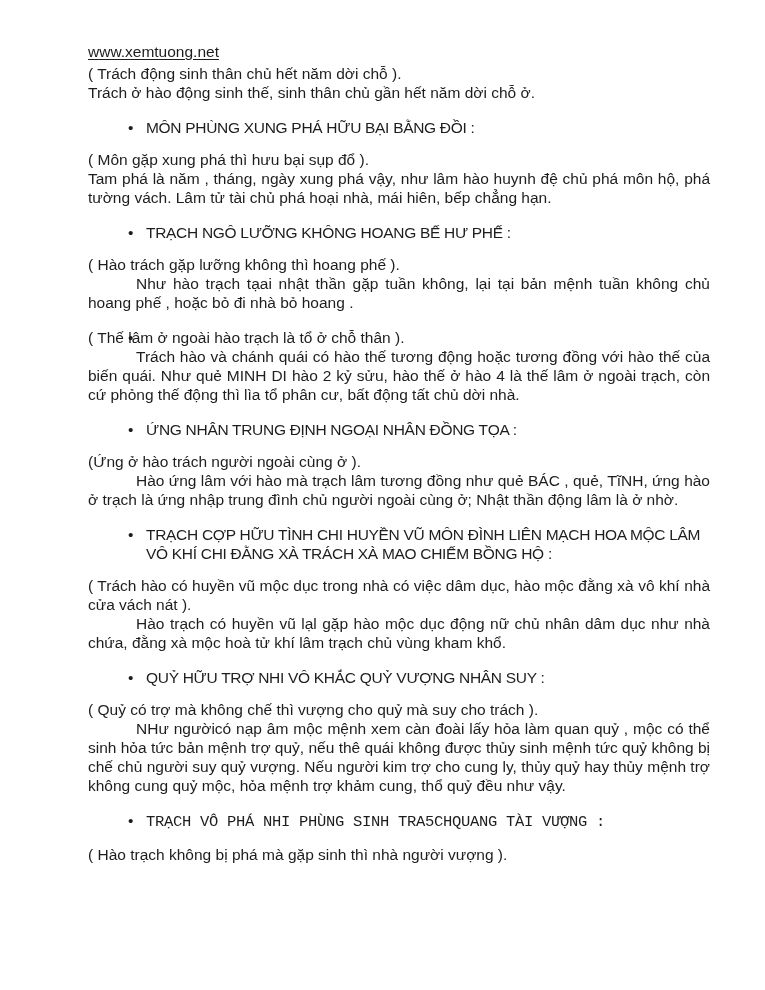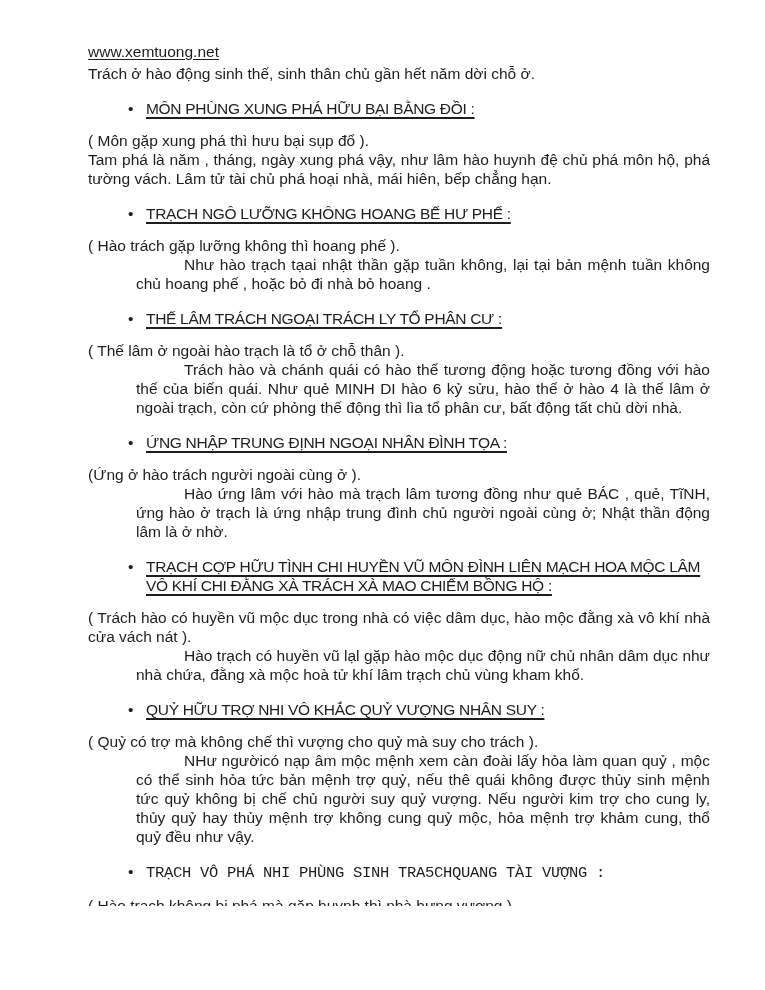--- a/index.html
+++ b/index.html
@@ -26,35 +26,33 @@
   .header .url {
     text-decoration: underline;
     text-underline-offset: 2px;
   }
   .para {
     margin: 0;
     text-align: justify;
   }
   .para.indent {
     text-indent: 48px;
-    margin-left: 48px;
   }
   .heading {
     position: relative;
     margin: 16px 0 13px 0;
     padding-left: 58px;
     letter-spacing: -0.3px;
   }
   .heading .bullet {
     position: absolute;
     left: 40px;
     top: 0;
   }
   .heading .htext {
-    text-decoration: underline;
     text-underline-offset: 3px;
     text-decoration-thickness: 1.5px;
   }
   .heading .htext.nou {
     text-decoration: none;
     font-family: Liberation Mono, monospace;
   }
   .footer {
     position: absolute;
     top: 918px;
@@ -66,49 +64,49 @@
 </style>
 </head>
 <body>
 
 <div class="page">
 
   <div class="header">
     <span class="url">www.xemtuong.net</span>
   </div>
 
+  <p class="para">( Trách động sinh thân chủ hết năm dời chỗ ).</p>
   <p class="para">Trách ở hào động sinh thế, sinh thân chủ gần hết năm dời chỗ ở.</p>
 
   <div class="heading">
     <span class="bullet">•</span>
     <span class="htext">MÔN PHÙNG XUNG PHÁ HỮU BẠI BẰNG ĐỒI :</span>
   </div>
 
   <p class="para">( Môn gặp xung phá thì hưu bại sụp đổ ).</p>
   <p class="para">Tam phá là năm , tháng, ngày xung phá vậy, như lâm hào huynh đệ chủ phá môn hộ, phá tường vách. Lâm tử tài chủ phá hoại nhà, mái hiên, bếp chẳng hạn.</p>
 
   <div class="heading">
     <span class="bullet">•</span>
     <span class="htext">TRẠCH NGÔ LƯỠNG KHÔNG HOANG BẾ HƯ PHẾ :</span>
   </div>
 
   <p class="para">( Hào trách gặp lưỡng không thì hoang phế ).</p>
   <p class="para indent">Như hào trạch tạai nhật thần gặp tuần không,  lại tại bản mệnh tuần không chủ hoang phế , hoặc bỏ  đi nhà bỏ hoang .</p>
 
   <div class="heading">
     <span class="bullet">•</span>
-    <span class="htext">THẾ LÂM TRÁCH NGOẠI TRÁCH LY TỔ PHÂN CƯ :</span>
   </div>
 
   <p class="para">( Thế lâm ở ngoài hào trạch là tổ ở chỗ thân ).</p>
-  <p class="para indent">Trách hào và chánh quái có hào thế tương động hoặc tương đồng với hào thế của biến quái. Như quẻ MINH DI hào 6 kỷ sửu,  hào thế ở hào 4 là thế lâm ở ngoài trạch, còn cứ phỏng thế động thì lìa tổ phân cư, bất động tất chủ dời nhà.</p>
+  <p class="para indent">Trách hào và chánh quái có hào thế tương động hoặc tương đồng với hào thế của biến quái. Như quẻ MINH DI hào 2 kỷ sửu,  hào thế ở hào 4 là thế lâm ở ngoài trạch, còn cứ phỏng thế động thì lìa tổ phân cư, bất động tất chủ dời nhà.</p>
 
   <div class="heading">
     <span class="bullet">•</span>
-    <span class="htext">ỨNG NHẬP TRUNG ĐỊNH NGOẠI NHÂN ĐÌNH TỌA :</span>
+    <span class="htext">ỨNG NHÂN TRUNG ĐỊNH NGOẠI NHÂN ĐỒNG TỌA :</span>
   </div>
 
   <p class="para">(Ứng ở hào trách người ngoài cùng ở ).</p>
   <p class="para indent">Hào ứng lâm với hào mà trạch lâm tương đồng như quẻ BÁC , quẻ, TĩNH, ứng hào ở trạch là ứng nhập trung đình chủ người ngoài cùng ở; Nhật thần động lâm là ở nhờ.</p>
 
   <div class="heading">
     <span class="bullet">•</span>
     <span class="htext">TRẠCH CỢP HỮU TÌNH CHI HUYỀN VŨ MÔN ĐÌNH LIÊN MẠCH HOA MỘC LÂM VÔ KHÍ CHI ĐẰNG XÀ TRÁCH XÀ MAO CHIẾM BỒNG HỘ :</span>
   </div>
 
@@ -121,17 +119,17 @@
   </div>
 
   <p class="para">( Quỷ có trợ mà không chế thì vượng cho quỷ mà suy cho trách ).</p>
   <p class="para indent">NHư ngườicó nạp âm mộc mệnh xem càn đoài lấy hỏa làm quan quỷ , mộc có thể sinh hỏa tức bản mệnh trợ quỷ, nếu thê quái không được thủy sinh mệnh tức quỷ không bị chế chủ người suy quỷ vượng. Nếu người kim trợ cho cung ly, thủy quỷ hay thủy mệnh trợ không cung quỷ mộc, hỏa mệnh trợ khảm cung, thổ quỷ đều như vậy.</p>
 
   <div class="heading">
     <span class="bullet">•</span>
     <span class="htext nou">TRẠCH VÔ PHÁ NHI PHÙNG SINH TRA5CHQUANG TÀI VƯỢNG :</span>
   </div>
 
-  <p class="para">( Hào trạch không bị phá mà gặp huynh thì nhà hưng vượng ).</p>
+  <p class="para">( Hào trạch không bị phá mà gặp sinh thì nhà người vượng ).</p>
 
   <div class="footer">Page 97 of 120</div>
 
 </div>
 
 </body></html>

